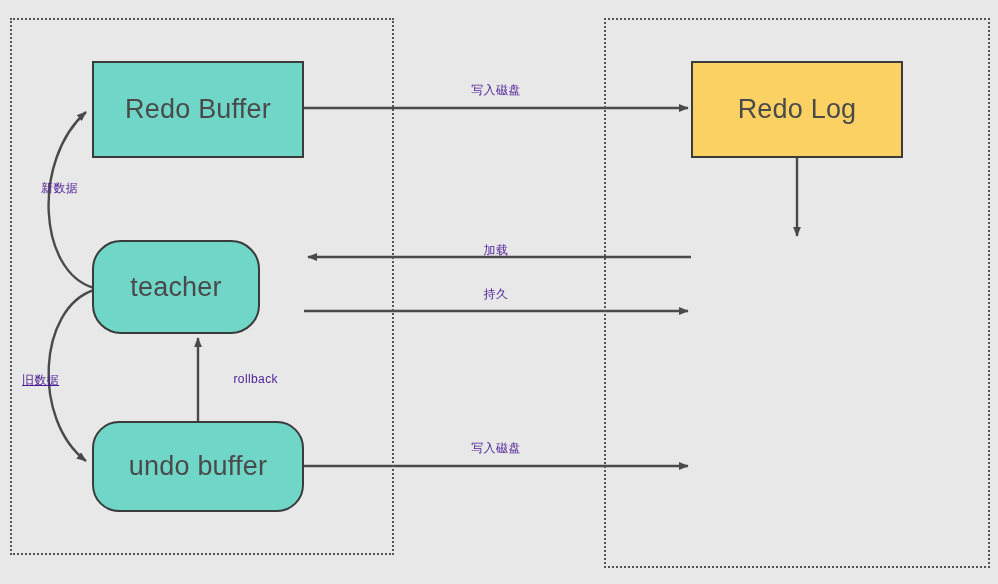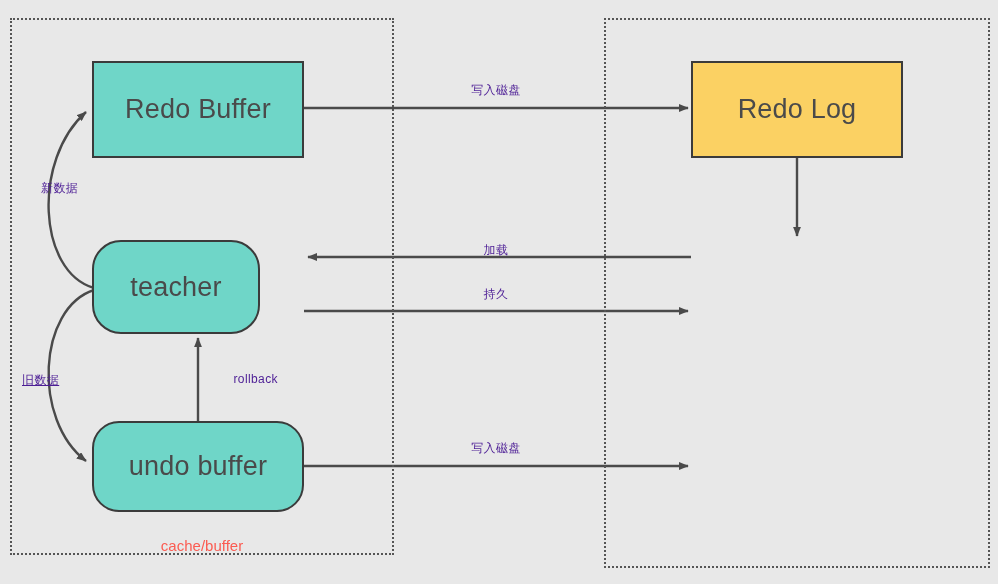--- a/index.html
+++ b/index.html
@@ -85,21 +85,20 @@
     <line x1="198" y1="421" x2="198" y2="338" stroke="#4a4a4a" stroke-width="2.4" marker-end="url(#arrowhead)"></line>
 
     <path d="M 94 288 C 38 272, 32 160, 86 112" fill="none" stroke="#4a4a4a" stroke-width="2.4" marker-end="url(#arrowhead)"></path>
 
     <path d="M 94 290 C 38 308, 32 420, 86 461" fill="none" stroke="#4a4a4a" stroke-width="2.4" marker-end="url(#arrowhead)"></path>
   </svg>
 
   <div class="zone-box" style="left:10px; top:18px; width:384px; height:537px;"></div>
   <div class="zone-box" style="left:604px; top:18px; width:386px; height:550px;"></div>
 
-  <div class="zone-label" style="left:102px; top:537px; width:200px;">cache/buffer</div>
 
   <div class="node-box node-teal" style="left:92px; top:61px; width:212px; height:97px;">Redo Buffer</div>
 
   <div class="node-box node-teal" style="left:92px; top:240px; width:168px; height:94px;border-radius:29px;">teacher</div>
 
   <div class="node-box node-teal" style="left:92px; top:421px; width:212px; height:91px;border-radius:27px;">undo buffer</div>
 
   <div class="node-box node-yellow" style="left:691px; top:61px; width:212px; height:97px;">Redo Log</div>
 
 

